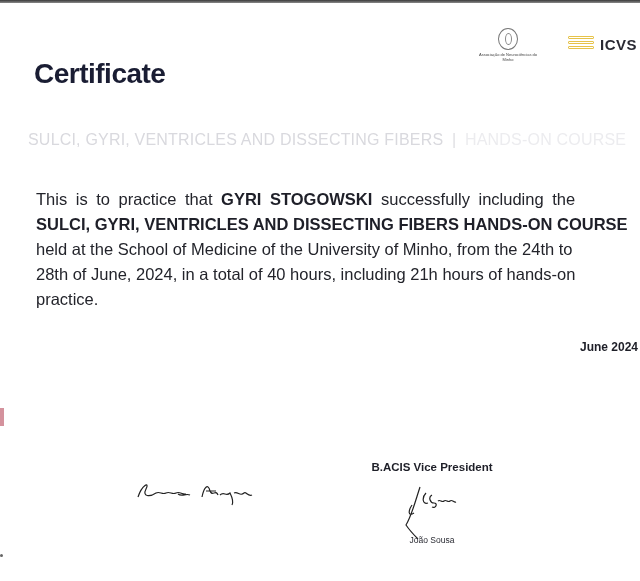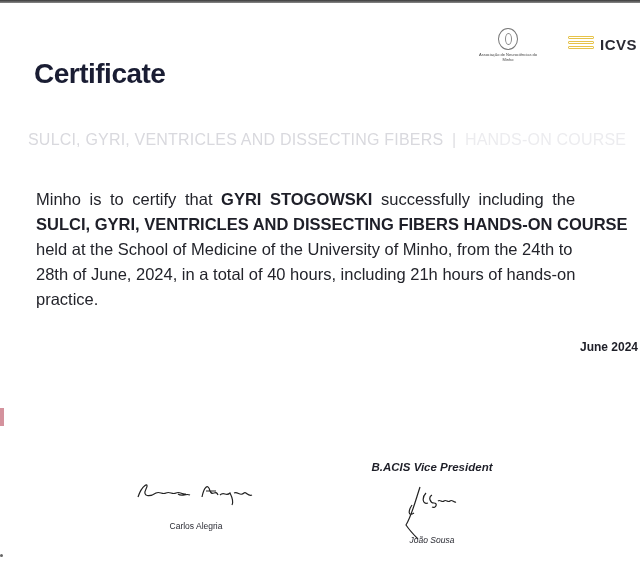--- a/index.html
+++ b/index.html
@@ -142,21 +142,21 @@
     .sig-block .signature {
       height: 46px;
       margin-top: 8px;
     }
     .sig-block .name {
       font-size: 8.5px;
       color: #2a2b33;
       margin-top: 8px;
     }
     .sig-left { left: 106px; top: 459px; }
-    .sig-right { left: 342px; top: 461px; font-style: italic; }
+    .sig-right { left: 342px; top: 461px; }
   </style>
 </head>
 <body>
 
 <div class="top-edge"></div>
 
 <div class="logo-anm">
   <div class="emblem"></div>
   <div class="logo-text">Associação de Neurociências do Minho</div>
 </div>
@@ -172,40 +172,39 @@
 
 <h1 class="title">Certificate</h1>
 
 <div class="subtitle">
   <span>SULCI, GYRI, VENTRICLES AND DISSECTING FIBERS</span>
   <span class="sep">|</span>
   <span class="faded">HANDS-ON COURSE</span>
 </div>
 
 <div class="body-text">
-  <span class="line line1"><span>Minho is to certify that </span><b>GYRI STOGOWSKI</b><span> successfully including the</span></span>
+  <span class="line line1"><span>This is to practice that </span><b>GYRI STOGOWSKI</b><span> successfully including the</span></span>
   <span class="line"><b>SULCI, GYRI, VENTRICLES AND DISSECTING FIBERS HANDS-ON COURSE</b></span>
   <span class="line">held at the School of Medicine of the University of Minho, from the 24th to</span>
   <span class="line">28th of June, 2024, in a total of 40 hours, including 21h hours of hands-on</span>
   <span class="line">practice.</span>
 </div>
 
 <div class="date">June 2024</div>
 
 <div class="red-mark"></div>
 <div class="dot-mark"></div>
 
 <div class="sig-block sig-left">
   <div class="signature">
     <svg width="180" height="46" viewBox="0 0 180 46">
       <path d="M32 30 C36 18, 44 14, 40 22 C36 30, 44 30, 50 26 C54 24, 56 28, 60 26 C64 24, 66 28, 70 26 C74 24, 76 28, 80 27 M72 27 C76 30, 80 26, 84 28" stroke="#222" stroke-width="1.2" fill="none"></path>
       <path d="M96 30 C98 20, 102 16, 104 24 C106 30, 110 22, 112 28 M100 24 L110 24 M114 28 C118 24, 120 30, 124 26 C126 30, 128 34, 126 38 M128 26 C132 24, 134 30, 138 26 C140 24, 142 30, 146 28" stroke="#222" stroke-width="1.2" fill="none"></path>
     </svg>
   </div>
-  <div class="name">Carlos Alegria</div>
 </div>
 
 <div class="sig-block sig-right">
   <div class="role">B.ACIS Vice President</div>
   <div class="signature">
     <svg width="180" height="60" viewBox="0 0 180 60">
       <path d="M78 6 C74 18, 70 34, 64 44 C68 50, 74 56, 76 58 M70 24 C66 30, 66 36, 72 32 M84 12 C80 16, 80 24, 86 22 M90 14 C86 16, 88 22, 92 22 C96 22, 94 28, 90 26 M96 20 C98 18, 100 22, 102 20 C104 18, 106 22, 108 20 C110 18, 112 22, 114 21" stroke="#222" stroke-width="1.2" fill="none"></path>
     </svg>
   </div>
   <div class="name">João Sousa</div>

